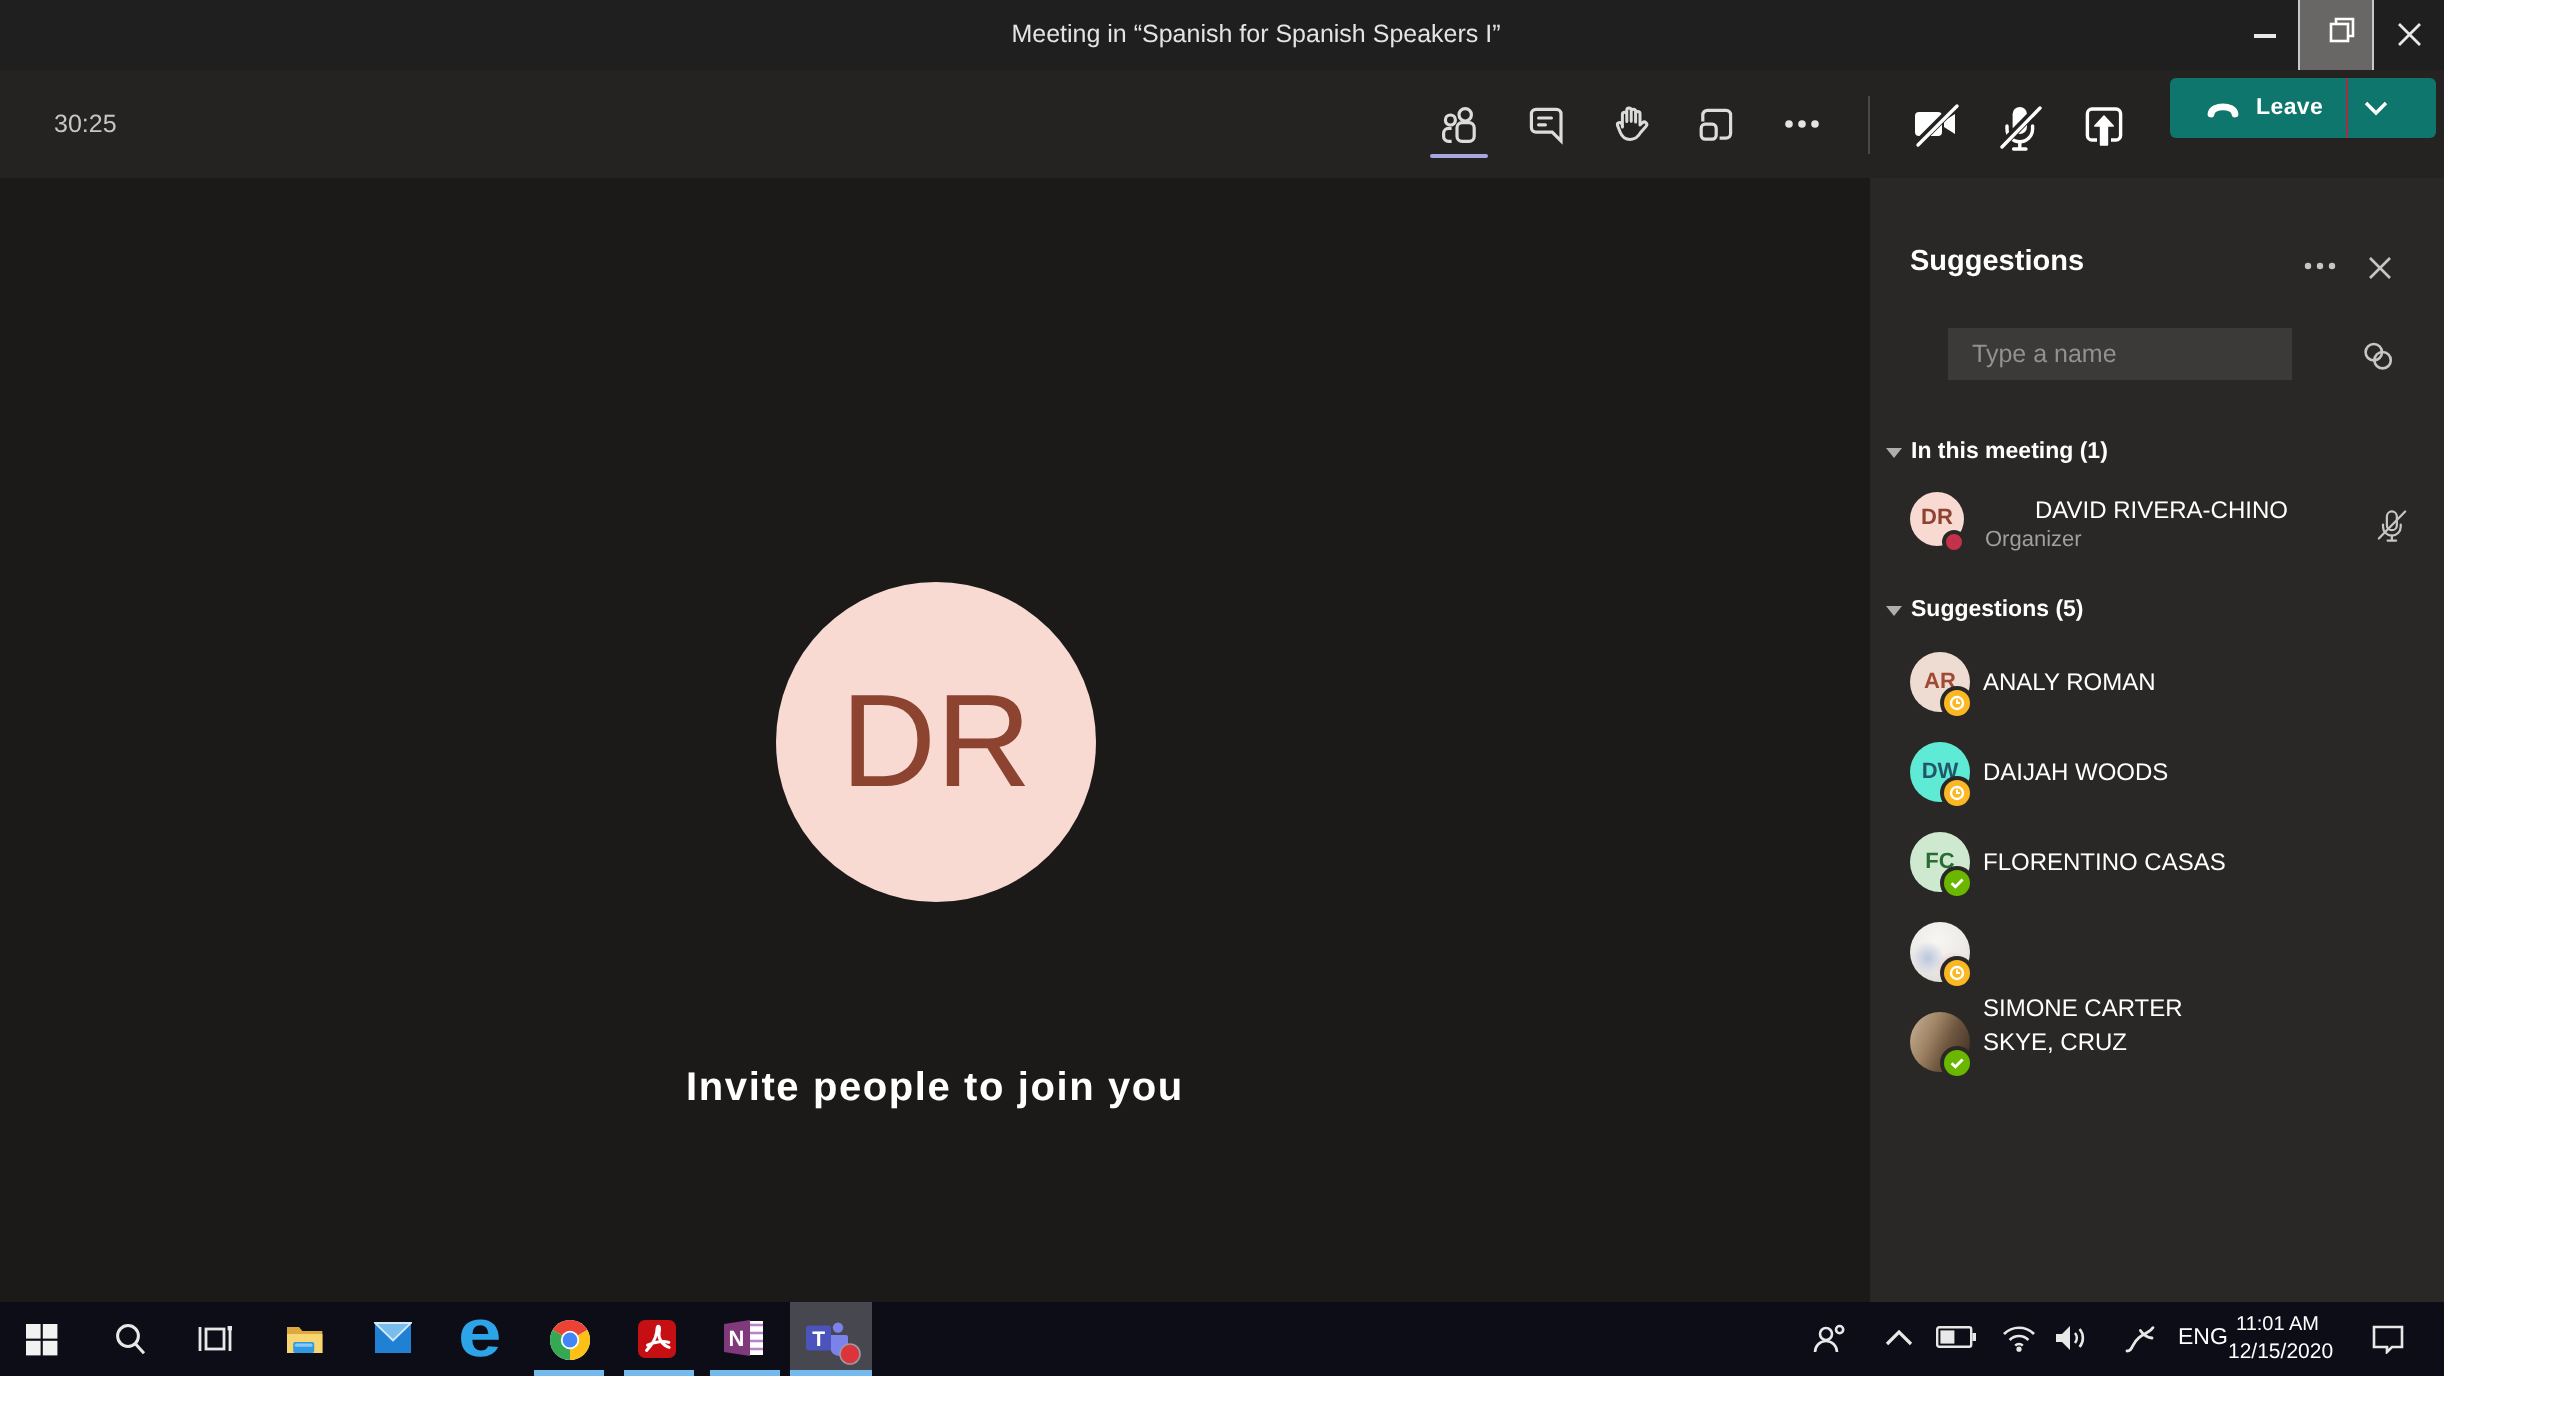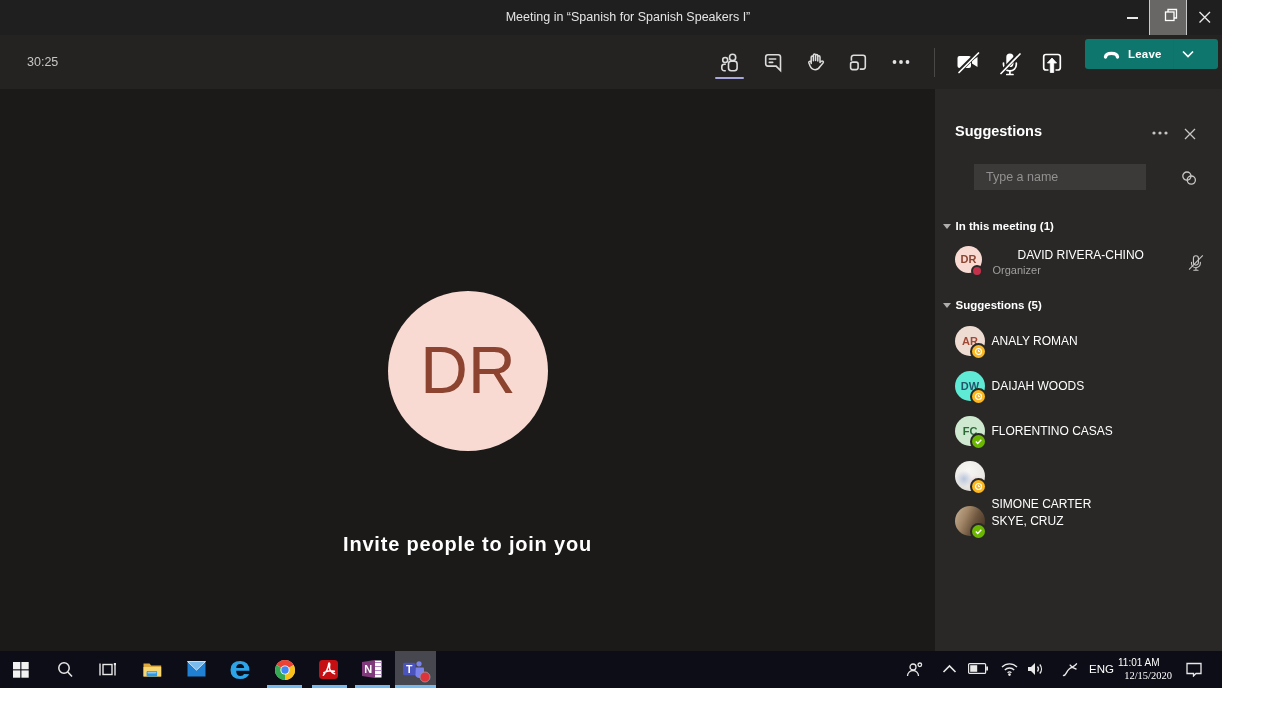--- a/index.html
+++ b/index.html
@@ -334,19 +334,19 @@
     </svg>
     <svg class="tk-ico" style="left:1027px; top:11px;" width="18" height="14" viewBox="0 0 18 14">
       <path d="M1 5 h3 l4 -4 v12 l-4 -4 h-3 z" fill="#e8e8e8"></path>
       <path d="M10.5 4.5 a4 4 0 0 1 0 5 M12.8 2.5 a7 7 0 0 1 0 9" fill="none" stroke="#e8e8e8" stroke-width="1.3"></path>
     </svg>
     <svg class="tk-ico" style="left:1062px; top:11px;" width="16" height="15" viewBox="0 0 16 15">
       <path d="M1.5 13.5 C4.5 13.5 3.5 10 7.5 6.8 C10.3 4.6 13 4.2 14.5 1.8 M8.2 3.2 C9.5 5.2 11.5 6.6 14 7" fill="none" stroke="#e8e8e8" stroke-width="1.4" stroke-linecap="round"></path>
     </svg>
     <div class="tray-txt" style="left:1089px; top:12px; font-size:11.5px;">ENG</div>
     <div class="tray-txt" style="left:1118px; top:6px; width:54px; text-align:left; font-size:10px;">11:01 AM</div>
-    <div class="tray-txt" style="left:1114px; top:19px; width:58px; text-align:right; font-size:10.5px;font-family:Liberation Serif, serif;">12/15/2020</div>
+    <div class="tray-txt" style="left:1114px; top:19px; width:58px; font-size:10.5px;">12/15/2020</div>
     <svg class="tk-ico" style="left:1186px; top:11px;" width="16" height="15" viewBox="0 0 16 15">
       <path d="M1 1.5 h14 v10 h-5 l-2.5 2.5 v-2.5 h-6.5 z" fill="none" stroke="#e8e8e8" stroke-width="1.3"></path>
     </svg>
   </div>
 
 </div>
 
 </body></html>

